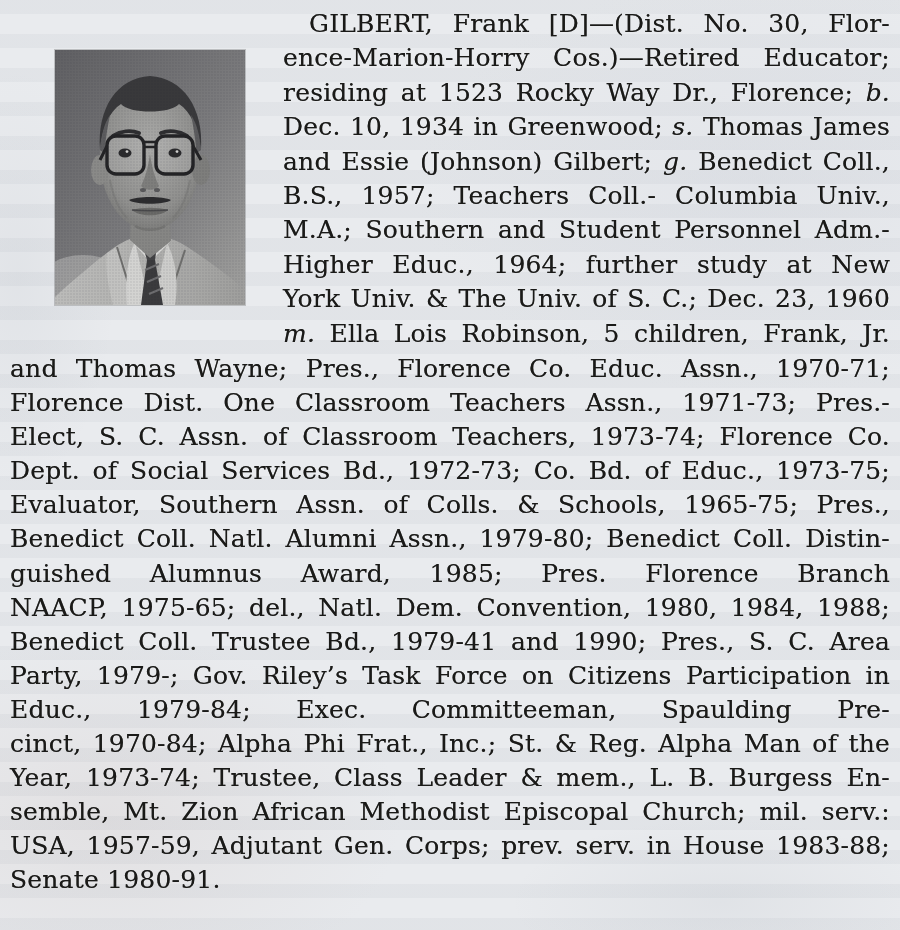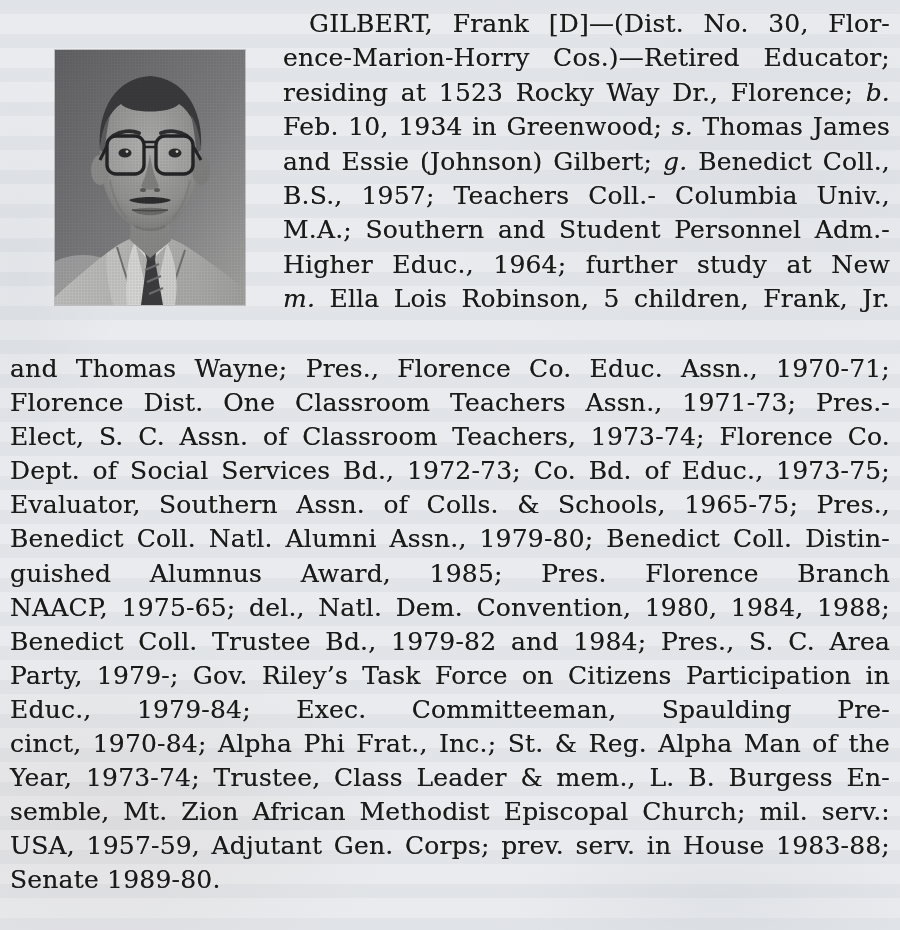--- a/index.html
+++ b/index.html
@@ -148,38 +148,39 @@
       <path d="M135,130 C132,146 126,160 118,168" stroke="#787876" stroke-width="2" fill="none" opacity=".6"></path>
 
       <rect x="0" y="0" width="190" height="255" fill="url(#halftone)"></rect>
     </svg>
   </div>
 
   <div class="textcol col-narrow">
       <div class="line indent"><span>GILBERT, Frank [D]—(Dist. No. 30, Flor-</span></div>
       <div class="line"><span>ence-Marion-Horry Cos.)—Retired Educator;</span></div>
       <div class="line"><span>residing at 1523 Rocky Way Dr., Florence; </span><span class="it">b.</span></div>
-      <div class="line"><span>Feb. 10, 1934 in Greenwood; </span><span class="it">s.</span><span> Thomas James</span></div>
+      <div class="line"><span>Dec. 10, 1934 in Greenwood; </span><span class="it">s.</span><span> Thomas James</span></div>
       <div class="line"><span>and Essie (Johnson) Gilbert; </span><span class="it">g.</span><span> Benedict Coll.,</span></div>
       <div class="line"><span>B.S., 1957; Teachers Coll.- Columbia Univ.,</span></div>
       <div class="line"><span>M.A.; Southern and Student Personnel Adm.-</span></div>
       <div class="line"><span>Higher Educ., 1964; further study at New</span></div>
+      <div class="line"><span>York Univ. &amp; The Univ. of S. C.; Dec. 23, 1960</span></div>
       <div class="line"><span class="it">m.</span><span> Ella Lois Robinson, 5 children, Frank, Jr.</span></div>
     </div>
   <div class="textcol col-full">
       <div class="line"><span>and Thomas Wayne; Pres., Florence Co. Educ. Assn., 1970-71;</span></div>
       <div class="line"><span>Florence Dist. One Classroom Teachers Assn., 1971-73; Pres.-</span></div>
       <div class="line"><span>Elect, S. C. Assn. of Classroom Teachers, 1973-74; Florence Co.</span></div>
       <div class="line"><span>Dept. of Social Services Bd., 1972-73; Co. Bd. of Educ., 1973-75;</span></div>
       <div class="line"><span>Evaluator, Southern Assn. of Colls. &amp; Schools, 1965-75; Pres.,</span></div>
       <div class="line"><span>Benedict Coll. Natl. Alumni Assn., 1979-80; Benedict Coll. Distin-</span></div>
       <div class="line"><span>guished Alumnus Award, 1985; Pres. Florence Branch</span></div>
       <div class="line"><span>NAACP, 1975-65; del., Natl. Dem. Convention, 1980, 1984, 1988;</span></div>
-      <div class="line"><span>Benedict Coll. Trustee Bd., 1979-82 and 1984; Pres., S. C. Area</span></div>
+      <div class="line"><span>Benedict Coll. Trustee Bd., 1979-41 and 1990; Pres., S. C. Area</span></div>
       <div class="line"><span>Party, 1979-; Gov. Riley’s Task Force on Citizens Participation in</span></div>
       <div class="line"><span>Educ., 1979-84; Exec. Committeeman, Spaulding Pre-</span></div>
       <div class="line"><span>cinct, 1970-84; Alpha Phi Frat., Inc.; St. &amp; Reg. Alpha Man of the</span></div>
       <div class="line"><span>Year, 1973-74; Trustee, Class Leader &amp; mem., L. B. Burgess En-</span></div>
       <div class="line"><span>semble, Mt. Zion African Methodist Episcopal Church; mil. serv.:</span></div>
       <div class="line"><span>USA, 1957-59, Adjutant Gen. Corps; prev. serv. in House 1983-88;</span></div>
-      <div class="line align-left"><span>Senate 1989-80.</span></div>
+      <div class="line align-left"><span>Senate 1980-91.</span></div>
     </div>
 </div>
 
 </body></html>

